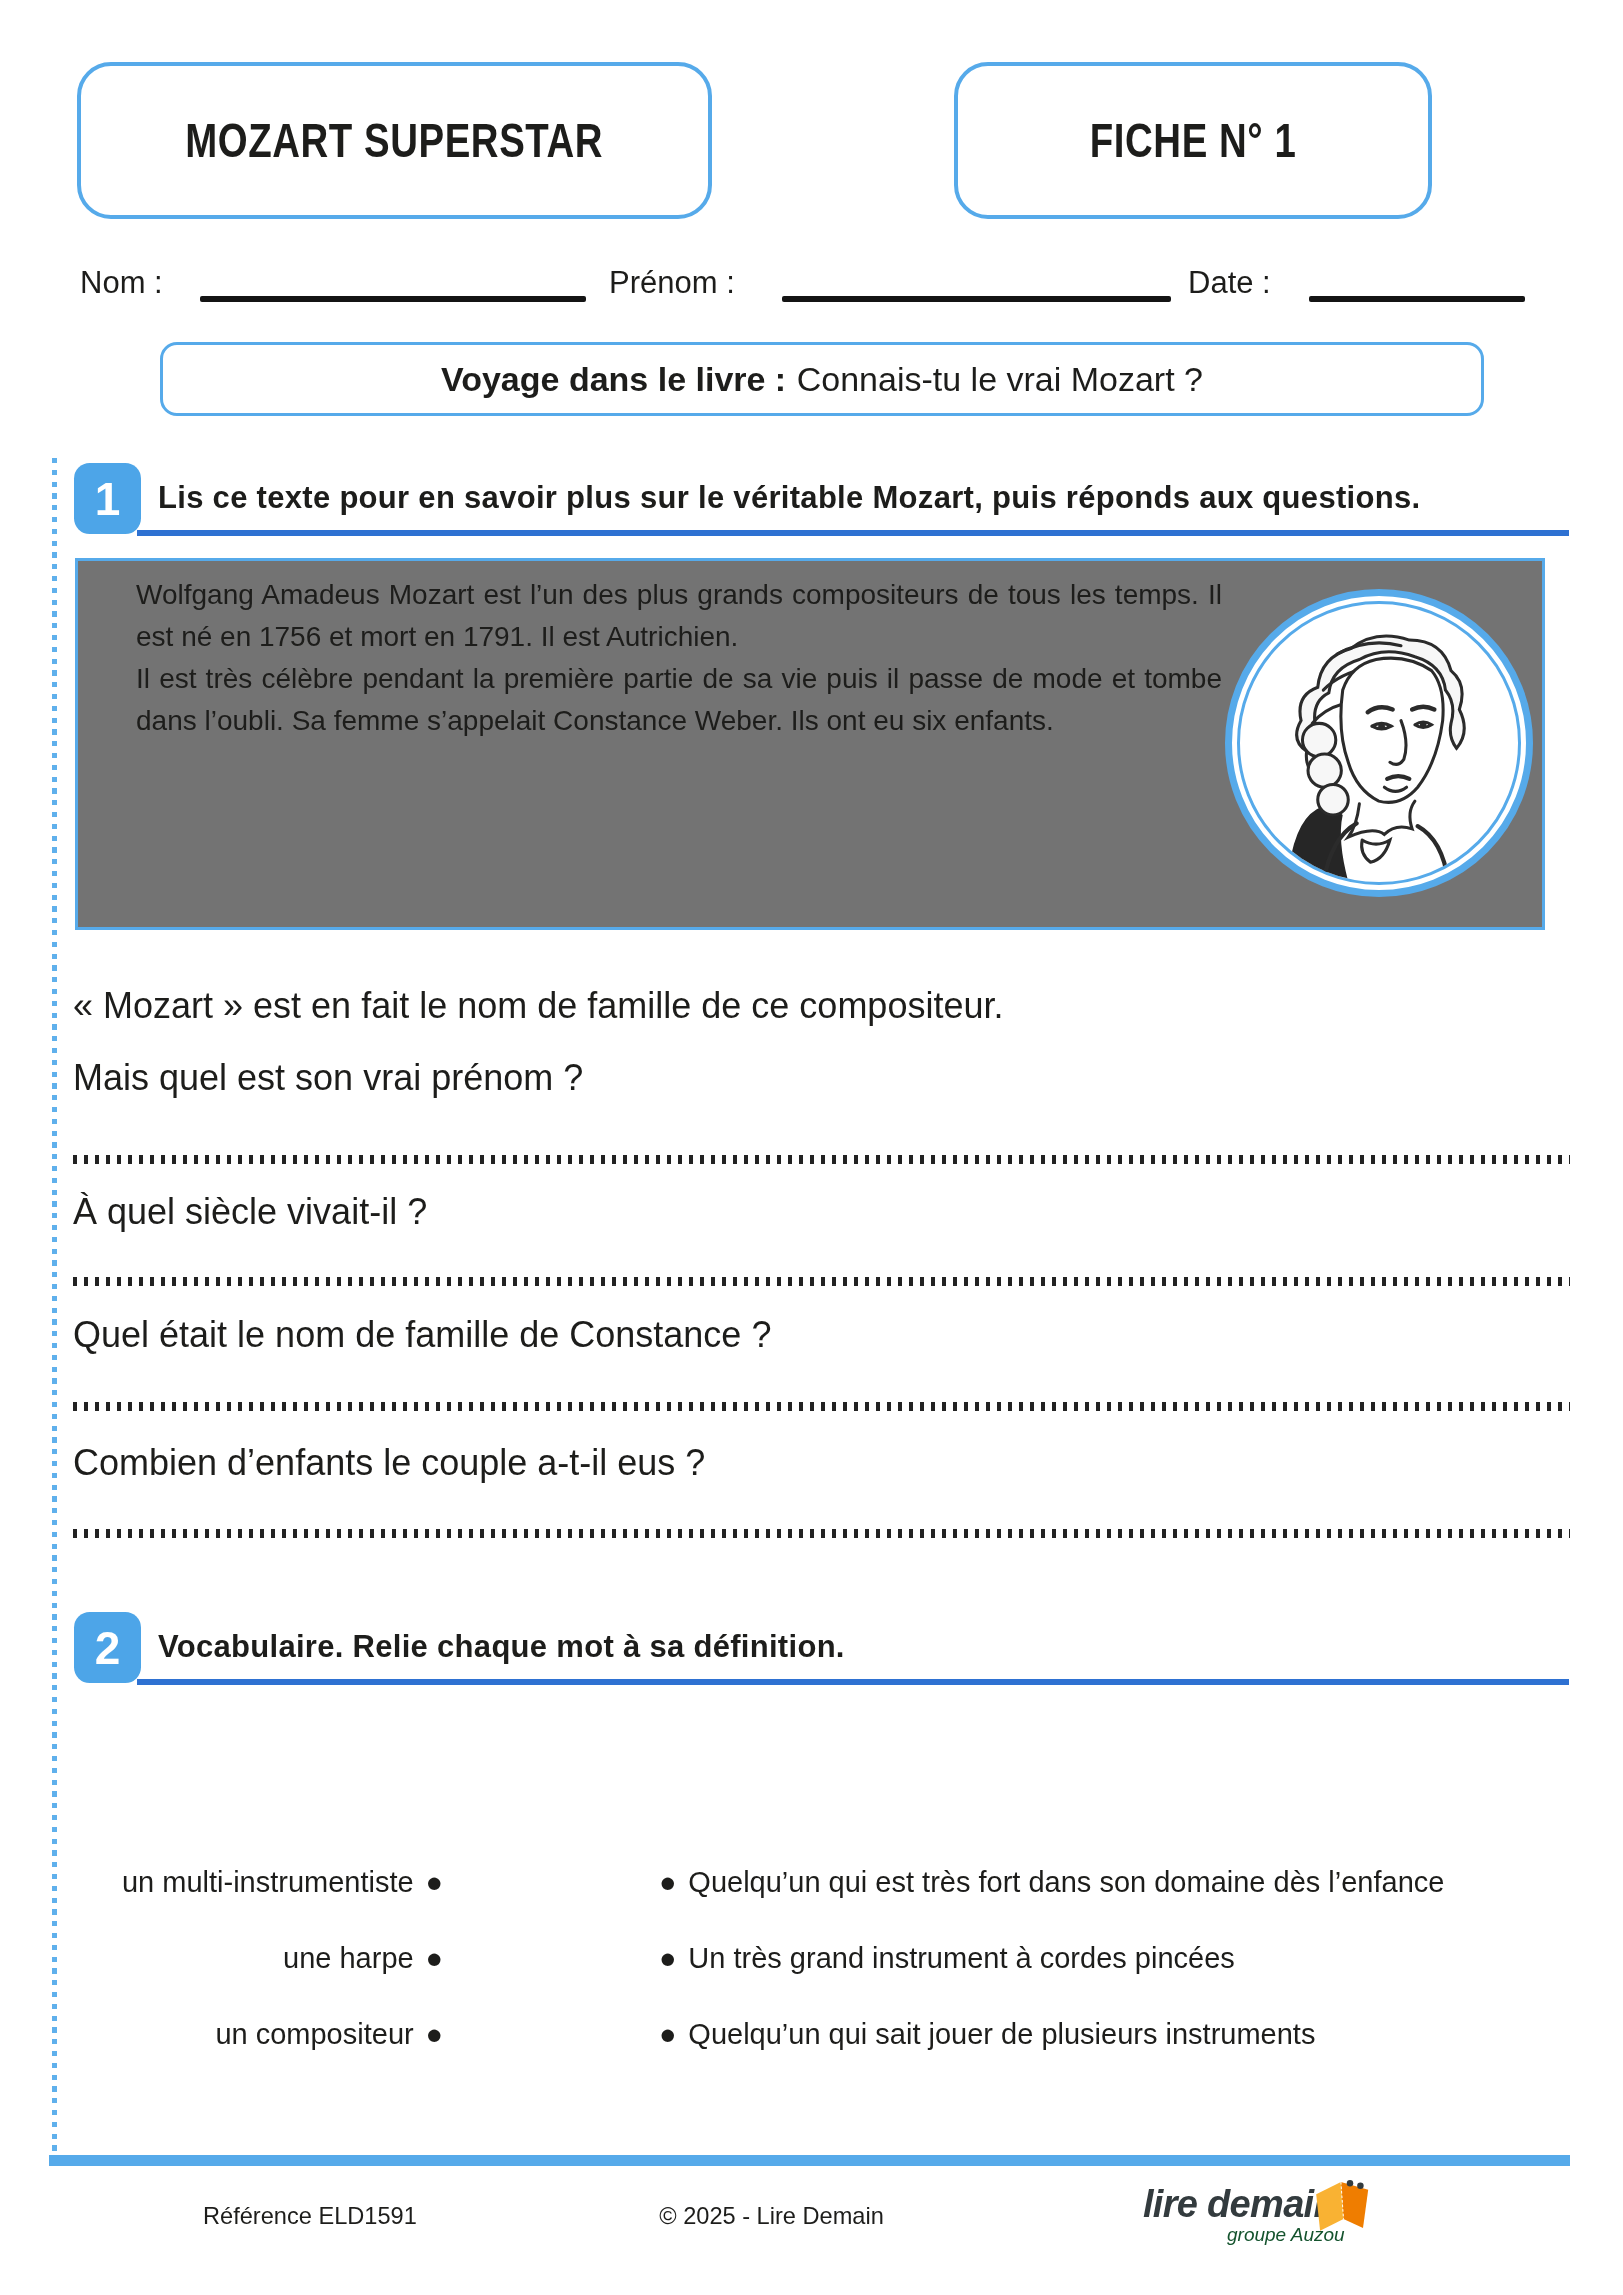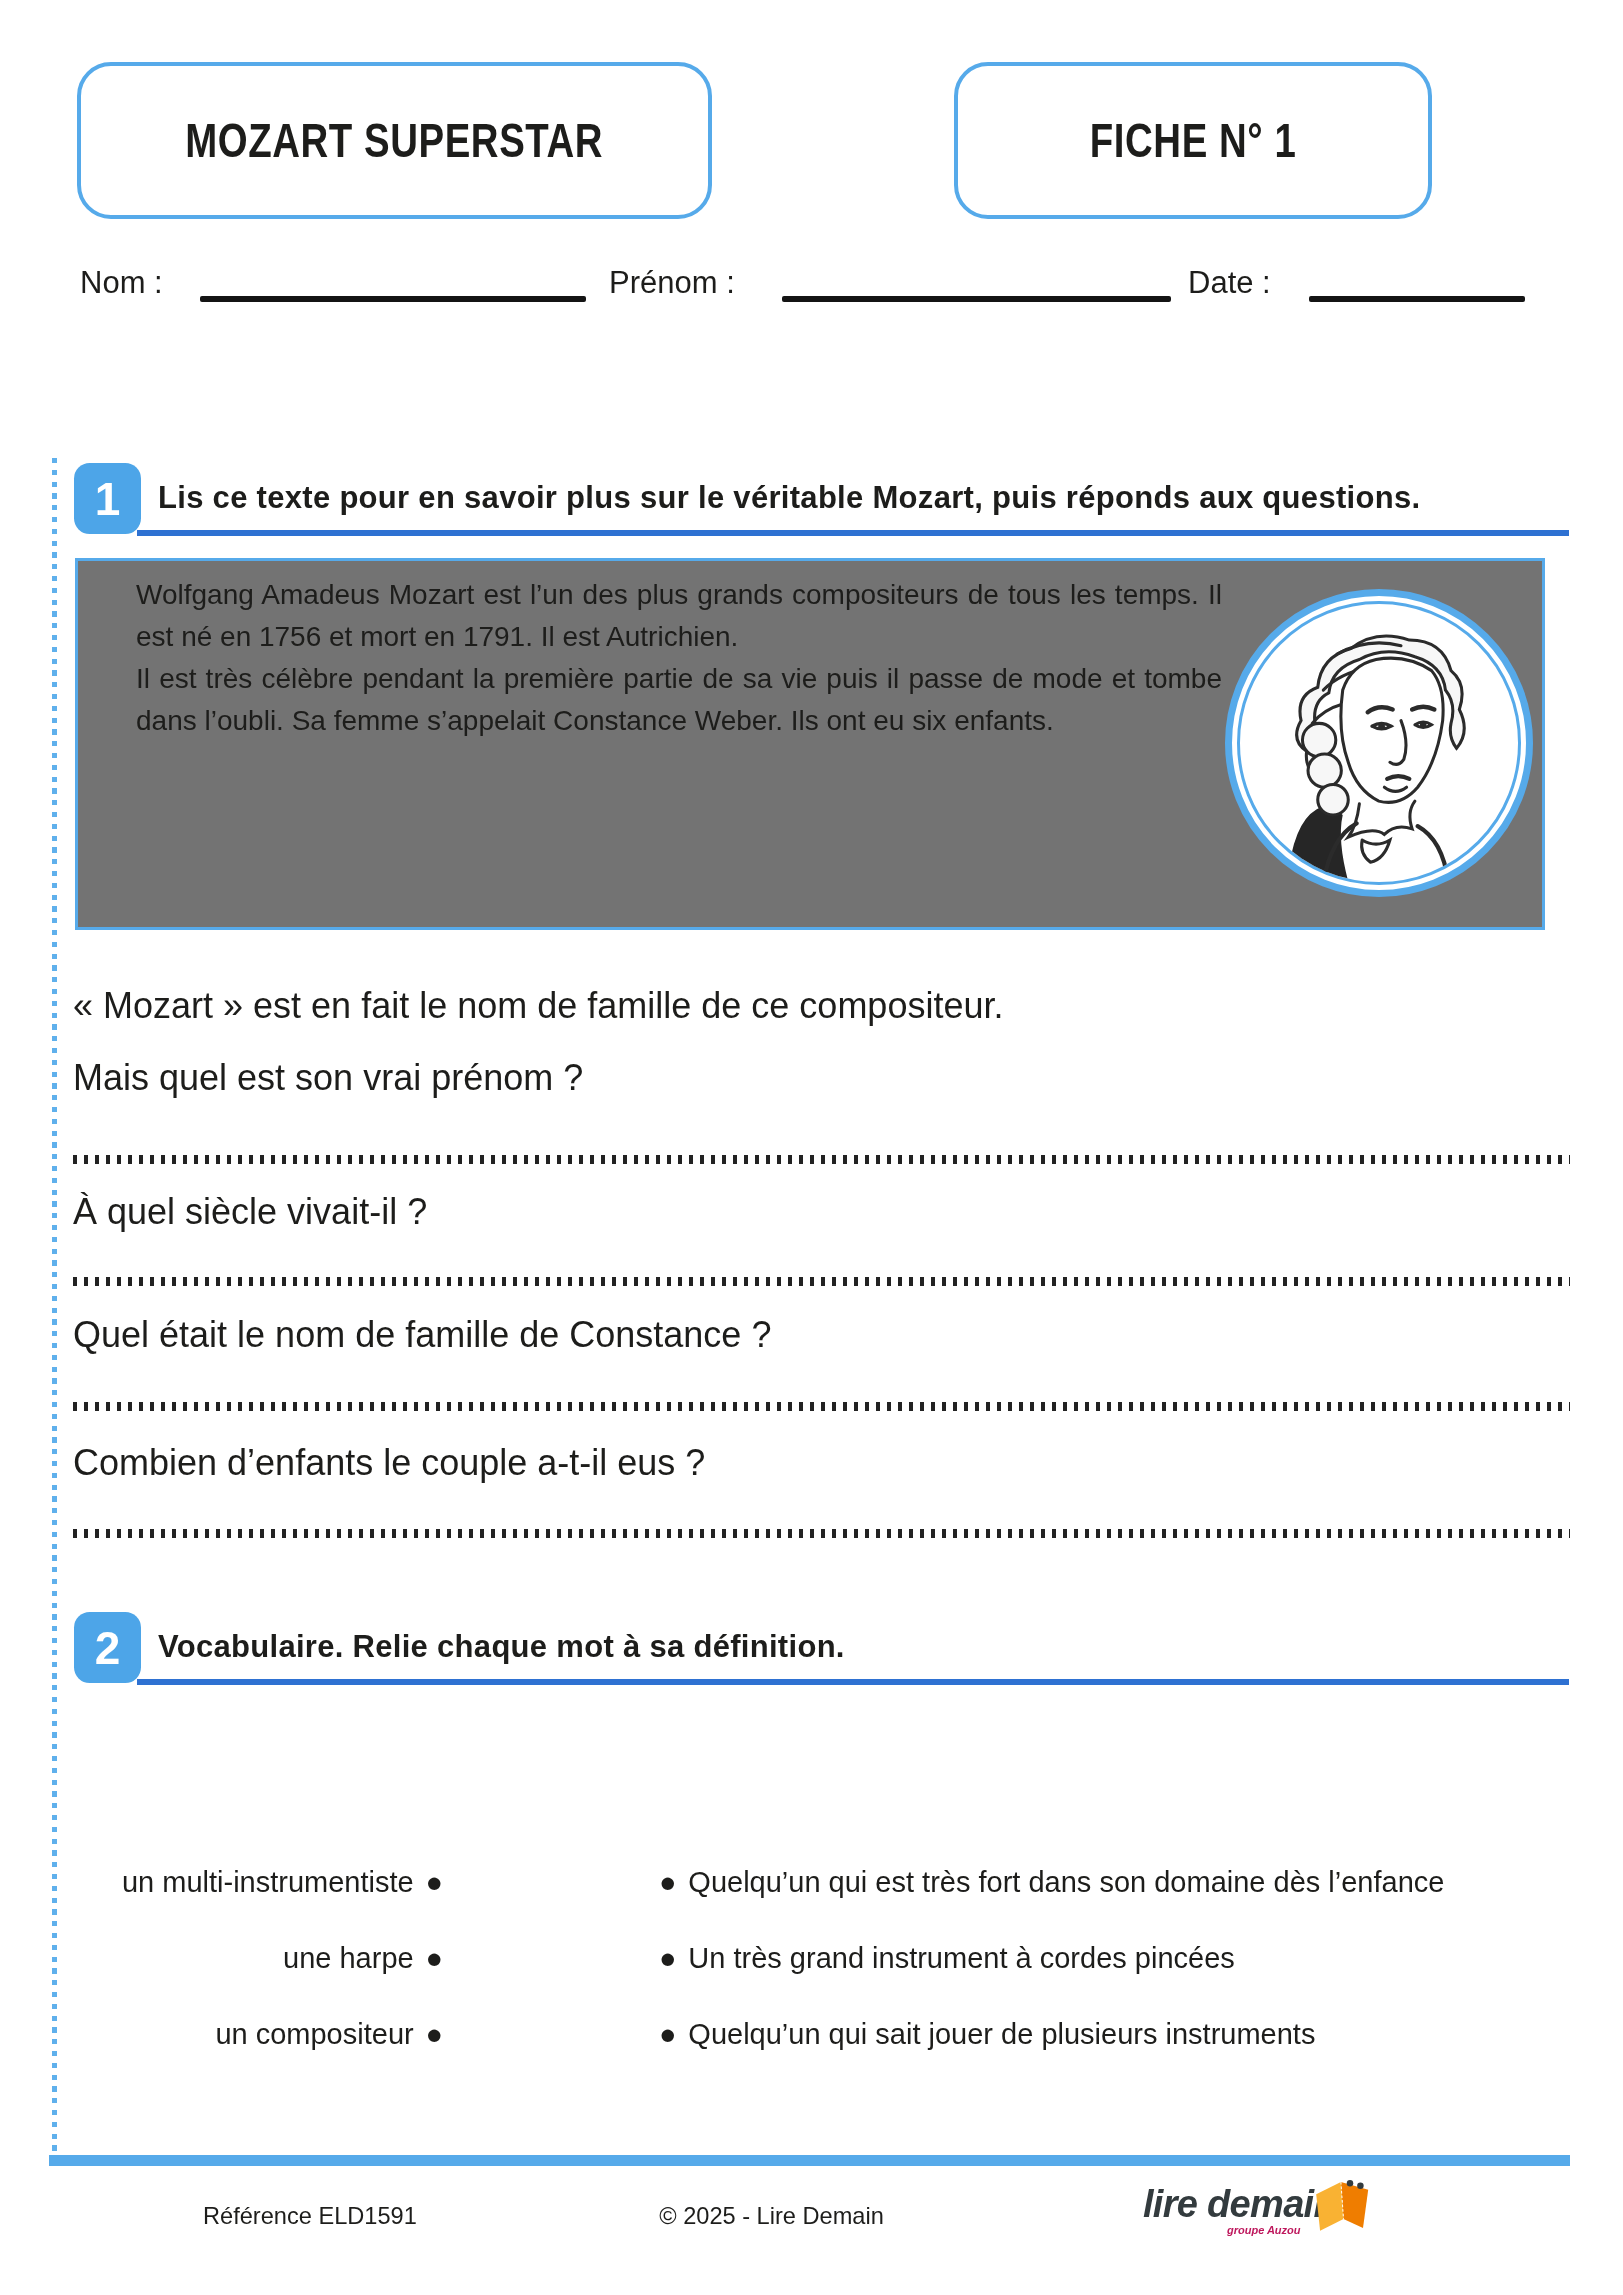--- a/index.html
+++ b/index.html
@@ -61,22 +61,22 @@
   .match-right { position:absolute; left:584px; white-space:nowrap; }
   .bullet-l { margin-left:11.8px; }
   .bullet-r { margin-right:11.8px; }
 
   
   .footer-rule { position:absolute; left:49px; top:2155px; width:1521px; height:10.5px; background:#56aaea; }
   .footer-ref  { position:absolute; left:203px; top:2203px; font-size:23.6px; }
   .footer-copy { position:absolute; left:0; top:2203px; width:1543px; text-align:center; font-size:23.6px; }
   .logo { position:absolute; left:1143px; top:2183px; width:249px; height:98px; }
   .logo-text { font-style:italic; font-weight:700; font-size:38px; color:#333b3e; letter-spacing:-0.7px; white-space:nowrap; }
-  .logo-sub  { position:absolute; left:84px; top:41px; font-style:italic; font-weight:700;
-               font-size:11px; color:#be185d; white-space:nowrap; }
+  .logo-sub  { position:absolute; left:84px; top:41px; font-style:italic; font-weight:400;
+               font-size:19px; color:#14532d; white-space:nowrap; }
   .logo-book { position:absolute; left:168px; top:-5.2px; width:65px; height:63px; }
 </style>
 </head>
 <body>
 
 <div class="page">
 
   <div class="hdr-box left">
     <span class="hdr-text">MOZART SUPERSTAR</span>
   </div>
@@ -84,20 +84,24 @@
     <span class="hdr-text">FICHE N° 1</span>
   </div>
 
   <span class="id-label" style="left:80px; top:265px;">Nom :</span>
   <span class="id-line" style="left:200px; width:386px;"></span>
   <span class="id-label" style="left:609px; top:265px;">Prénom :</span>
   <span class="id-line" style="left:782px; width:389px;"></span>
   <span class="id-label" style="left:1188px; top:265px;">Date :</span>
   <span class="id-line" style="left:1309px; width:216px;"></span>
 
+  <div class="subtitle-box">
+    <span class="subtitle-bold">Voyage dans le livre :</span>
+    <span class="subtitle-reg">Connais-tu le vrai Mozart ?</span>
+  </div>
 
   <div class="vdash"></div>
 
   <div class="sec-badge" style="left:74px; top:463px;">
     <span>1</span>
   </div>
   <span class="sec-title" style="left:158px; top:480px;">Lis ce texte pour en savoir plus sur le véritable Mozart, puis réponds aux questions.</span>
   <div class="sec-rule" style="left:137px; top:530px; width:1432px;"></div>
 
   <div class="bio-box">

